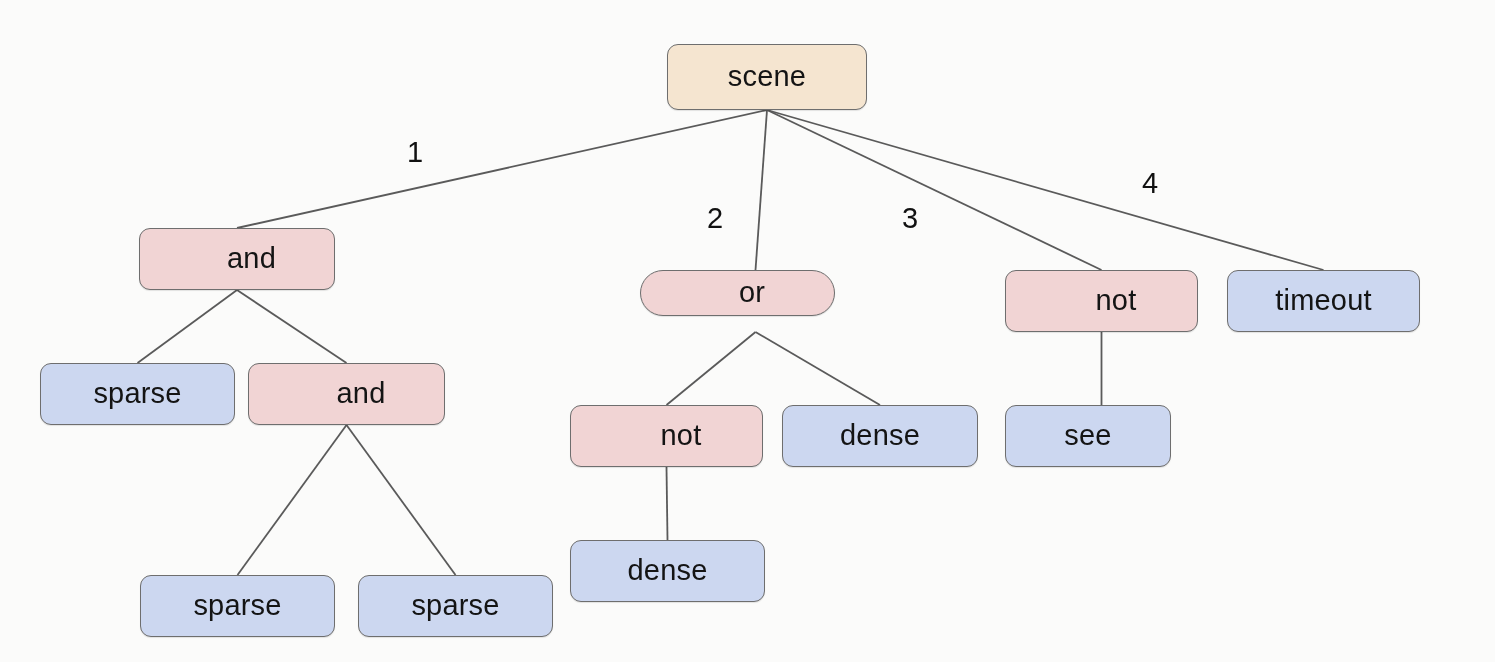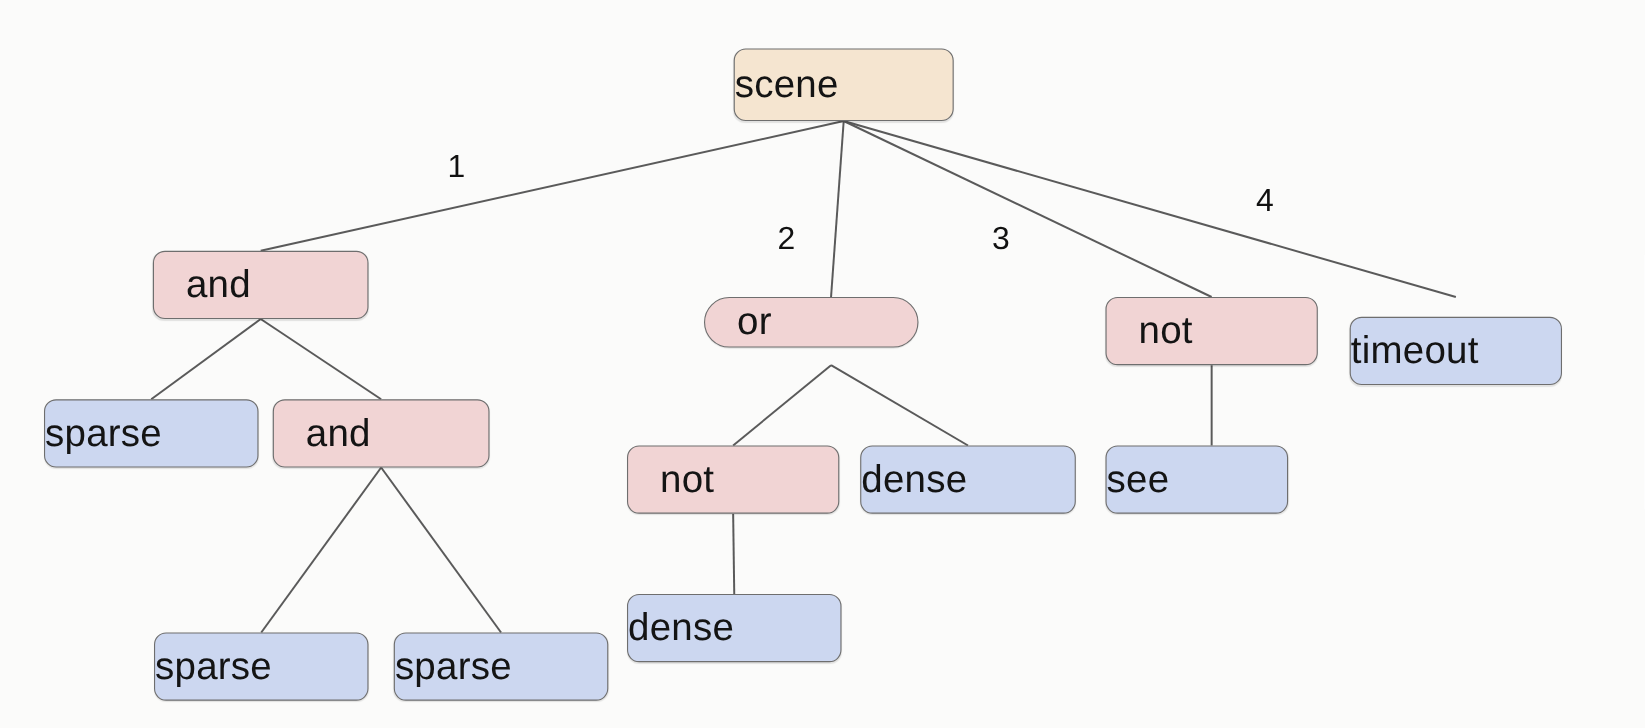--- a/index.html
+++ b/index.html
@@ -20,24 +20,24 @@
     left: 0;
     top: 0;
     width: 1495px;
     height: 662px;
   }
   .node {
     position: absolute;
     box-sizing: border-box;
     display: flex;
     align-items: center;
-    justify-content: flex-start;
+    justify-content: center;
     border: 1.6px solid #6e6e6e;
     border-radius: 11px;
-    font-size: 35px;
+    font-size: 29px;
     color: #141414;
     letter-spacing: 0.2px;
     line-height: 1;
     z-index: 2;
     box-shadow: 0 1px 1px rgba(0,0,0,0.10);
   }
   .node.root  { background: #f5e5d0; }
   .node.op    { background: #f1d4d4; padding-left: 29px; }
   .node.leaf  { background: #ccd7f0; }
   .node-label {
@@ -77,21 +77,21 @@
       </div>
       <div class="node op" style="left: 139px; top: 228px; width: 196px; height: 62px;">
         <span class="node-label">and</span>
       </div>
       <div class="node op" style="left: 640px; top: 270px; width: 195px; height: 46px; border-radius: 25px;">
         <span class="node-label">or</span>
       </div>
       <div class="node op" style="left: 1005px; top: 270px; width: 193px; height: 62px;">
         <span class="node-label">not</span>
       </div>
-      <div class="node leaf" style="left: 1227px; top: 288px; width: 193px; height: 62px;">
+      <div class="node leaf" style="left: 1227px; top: 270px; width: 193px; height: 62px;">
         <span class="node-label">timeout</span>
       </div>
       <div class="node leaf" style="left: 40px; top: 363px; width: 195px; height: 62px;">
         <span class="node-label">sparse</span>
       </div>
       <div class="node op" style="left: 248px; top: 363px; width: 197px; height: 62px;">
         <span class="node-label">and</span>
       </div>
       <div class="node op" style="left: 570px; top: 405px; width: 193px; height: 62px;">
         <span class="node-label">not</span>

